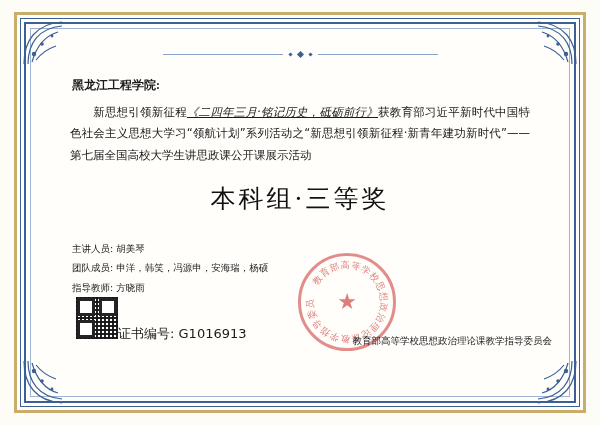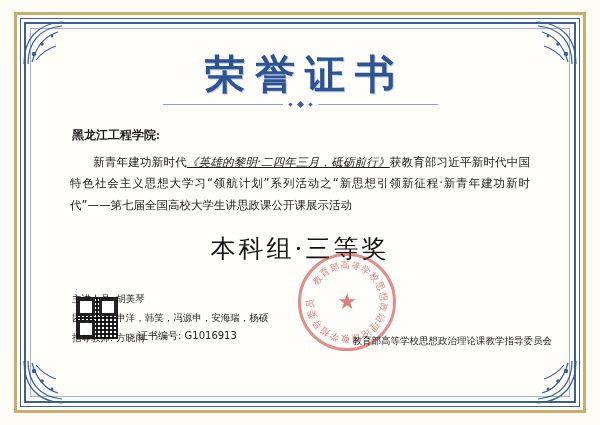--- a/index.html
+++ b/index.html
@@ -153,24 +153,24 @@
     text-align: center;
     font-family: "DejaVu Sans", sans-serif;
     font-size: 9.5px;
     color: #1b1b1b;
     line-height: 2.1;
   }
   .footer .date { letter-spacing: 1px; }
 
   .cert-no {
     position: absolute;
-    left: 98px;
+    left: 78px;
     bottom: 44px;
     font-family: "DejaVu Sans", sans-serif;
-    font-size: 10px;
+    font-size: 13px;
     color: #1b1b1b;
   }
 
   
   .qr {
     position: absolute;
     left: 36px;
     bottom: 48px;
     width: 42px;
     height: 42px;
@@ -279,34 +279,33 @@
       <circle cx="12" cy="34" r="2.2" fill="currentColor" stroke="none"></circle>
       <circle cx="20" cy="24" r="1.8" fill="currentColor" stroke="none"></circle>
       <circle cx="30" cy="16" r="1.4" fill="currentColor" stroke="none"></circle>
       <path d="M14 40 q8 -10 20 -14"></path>
     </svg>
   </div>
 
   <div class="content">
 
     <div class="title-block">
-      <div class="title">荣誉证书</div>
       <div class="title-divider">
         <span class="line"></span>
         <span class="dot small"></span>
         <span class="dot"></span>
         <span class="dot small"></span>
         <span class="line"></span>
       </div>
     </div>
 
     <div class="recipient">黑龙江工程学院:</div>
 
     <div class="body-text">
-      <span class="indent"></span><span>新青年建功新时代</span><span class="italic-work">《英雄的黎明·二四年三月，砥砺前行》</span><span>获教育部习近平新时代中国特色社会主义思想大学习“领航计划”系列活动之“新思想引领新征程·新青年建功新时代”——</span><span>第七届全国高校大学生讲思政课公开课展示活动</span>
+      <span class="indent"></span><span>新思想引领新征程</span><span class="italic-work">《二四年三月·铭记历史，砥砺前行》</span><span>获教育部习近平新时代中国特色社会主义思想大学习“领航计划”系列活动之“新思想引领新征程·新青年建功新时代”——</span><span>第七届全国高校大学生讲思政课公开课展示活动</span>
     </div>
 
     <div class="award">本科组·三等奖</div>
 
     <div class="members">
       <div>
         <span class="label">主讲人员:</span>
         <span class="value">胡美琴</span>
       </div>
       <div>

